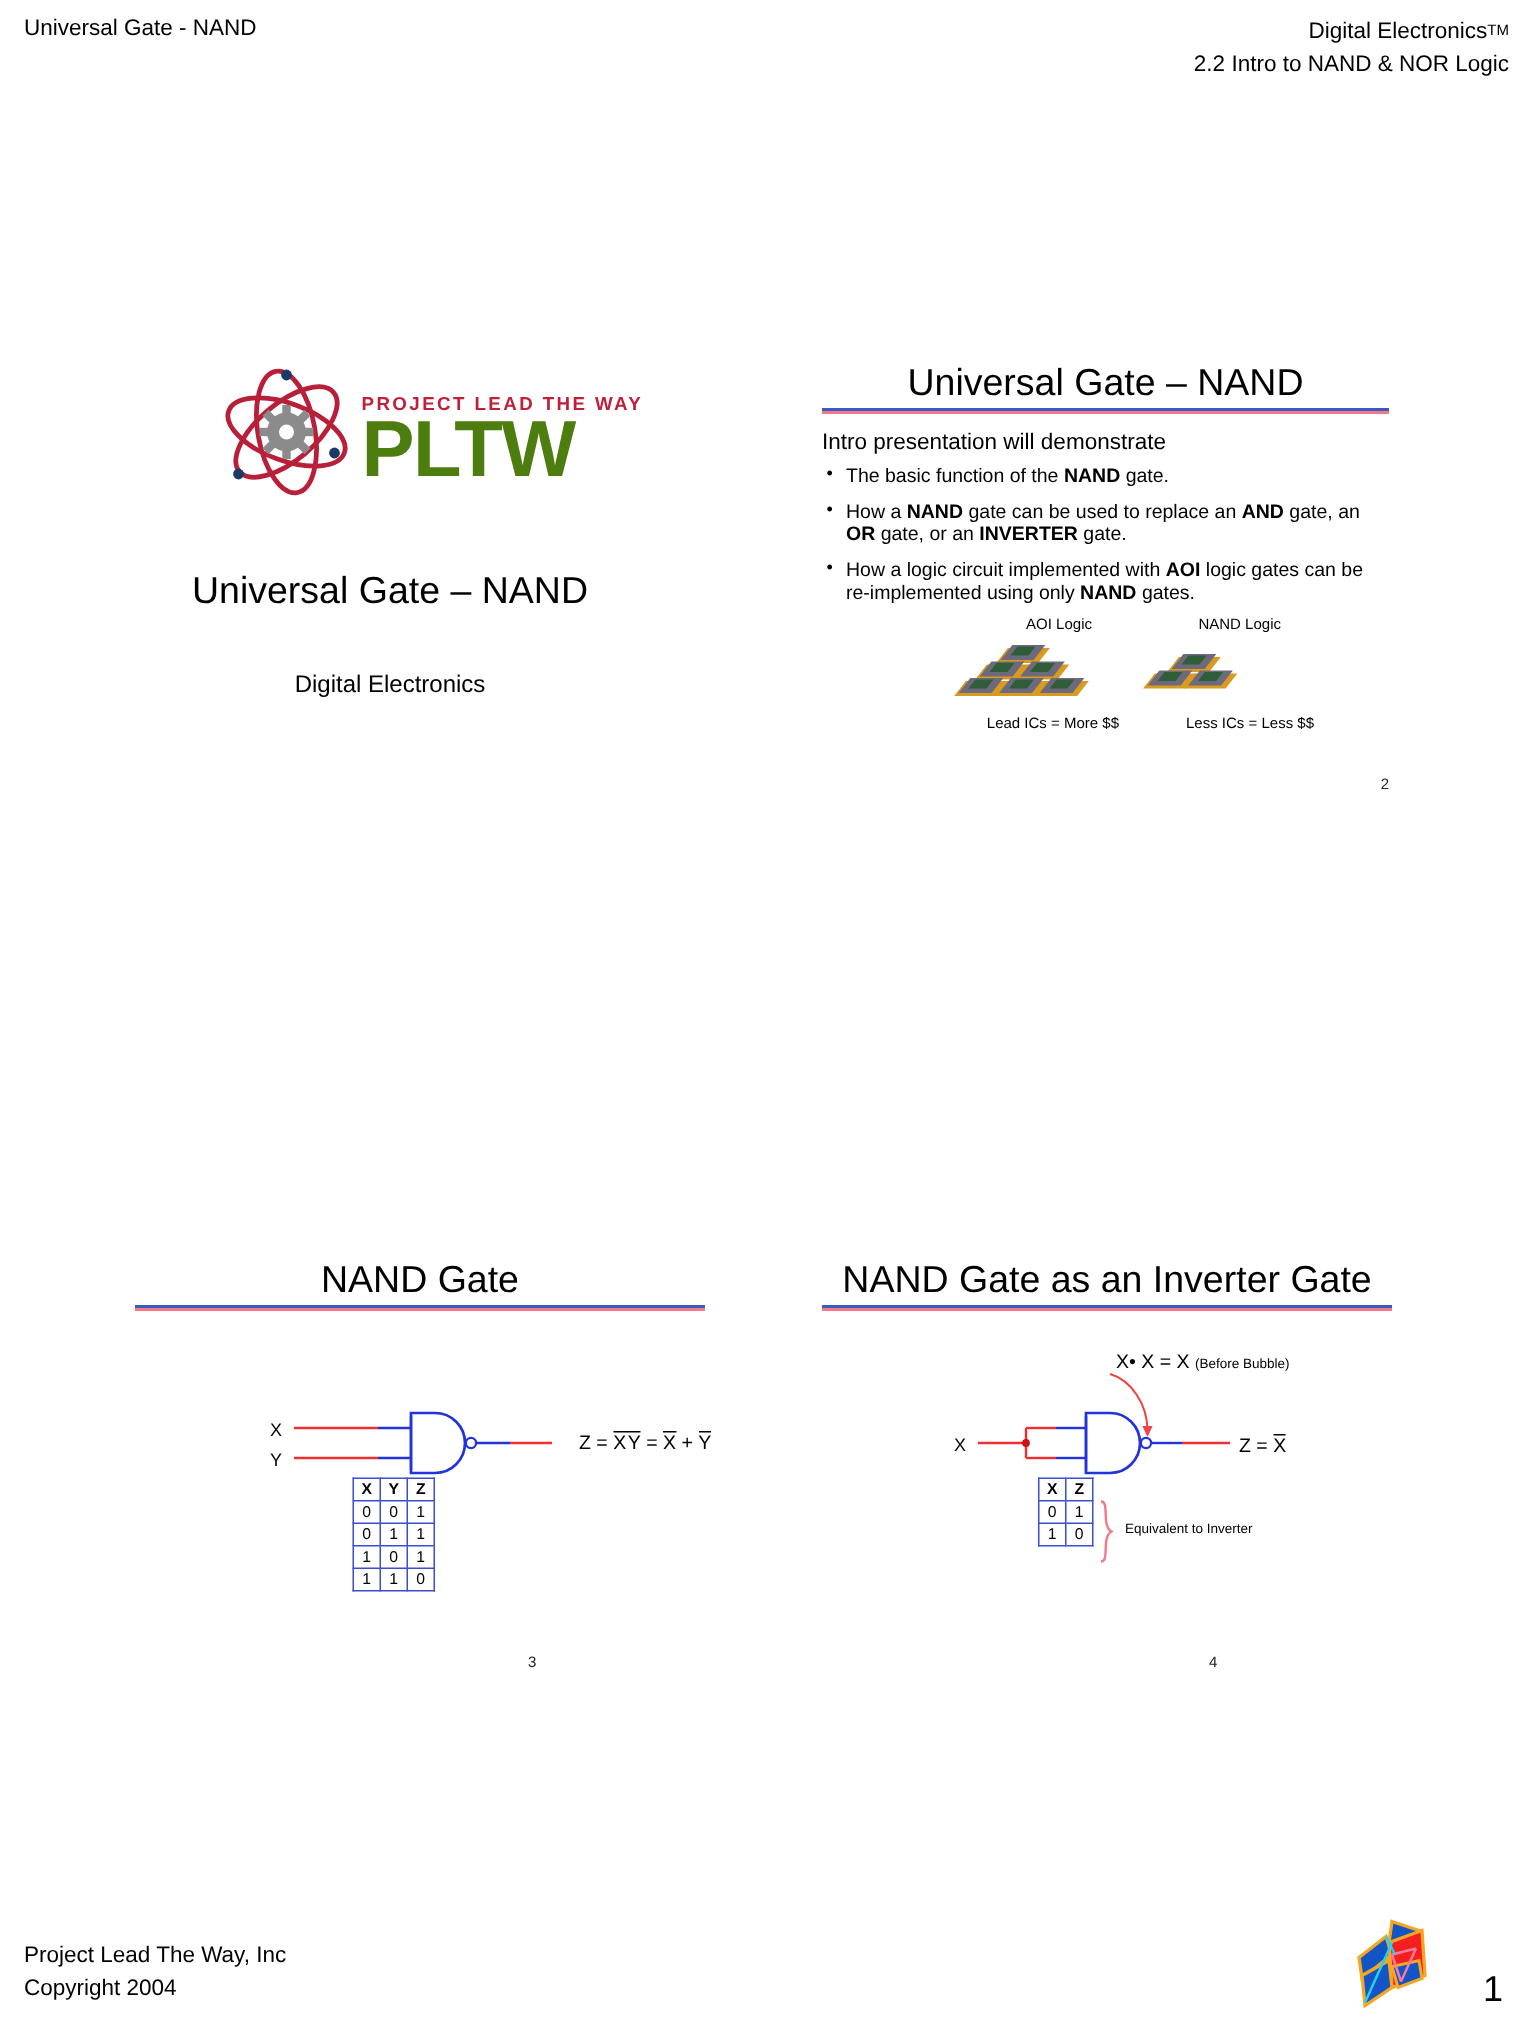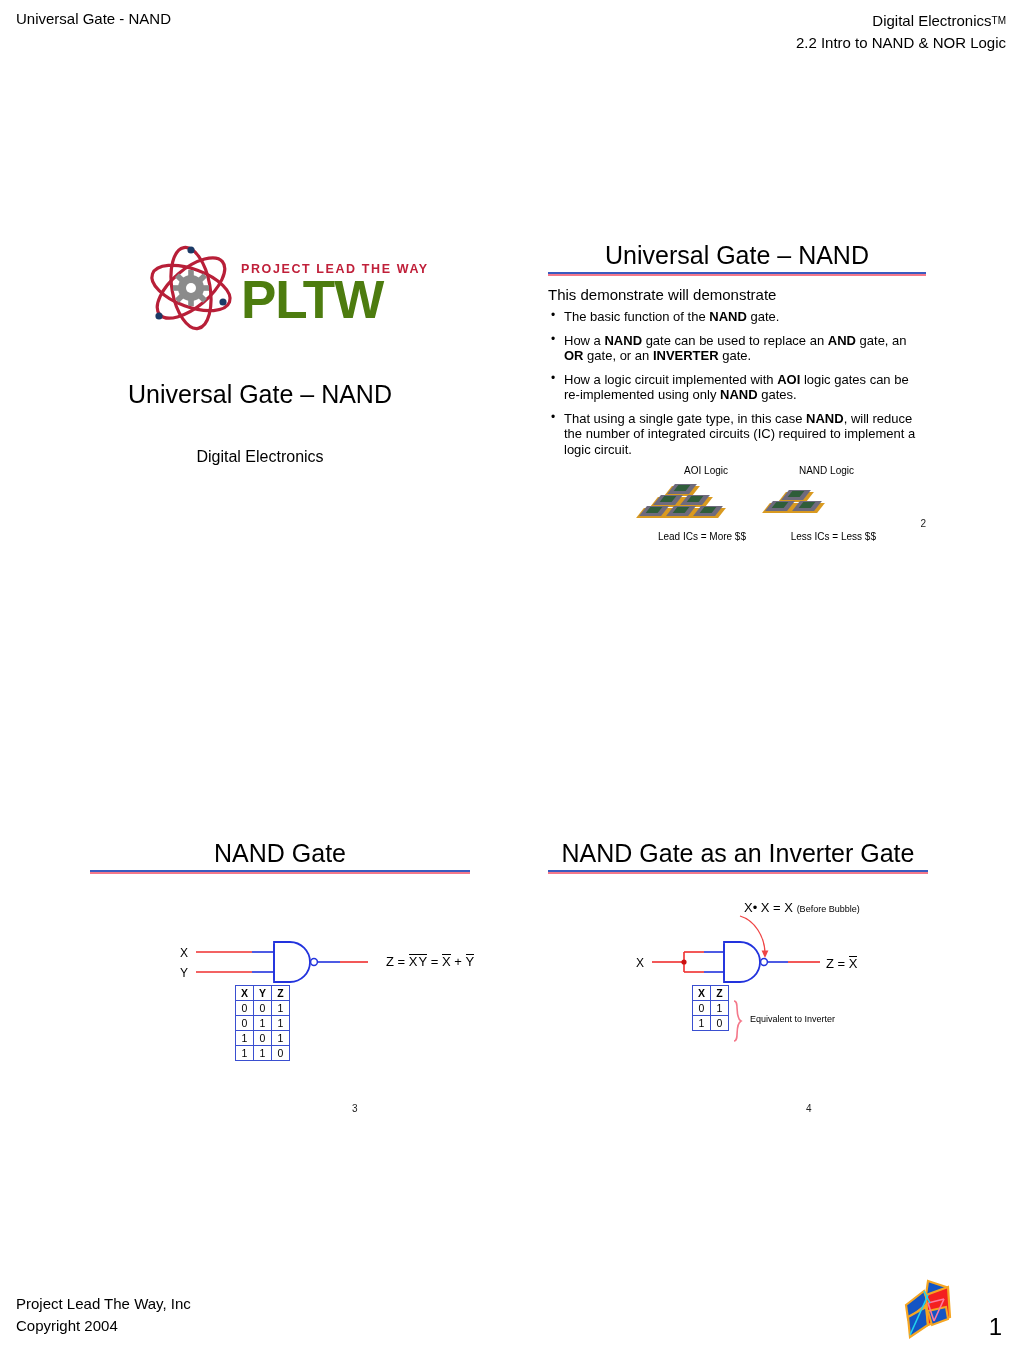--- a/index.html
+++ b/index.html
@@ -293,27 +293,26 @@
   <div class="s1-sub">Digital Electronics</div>
 </div>
 
 <div class="slide" id="slide2">
   <div class="slide-title">Universal Gate – NAND</div>
   <div class="title-rule">
     <div class="ln-blue"></div>
     <div class="ln-red"></div>
   </div>
 
-  <div class="s2-lead">This demonstrate will demonstrate</div>
+  <div class="s2-lead">Intro presentation will demonstrate</div>
 
   <ul class="bullets">
     <li>The basic function of the <b>NAND</b> gate.</li>
     <li>How a <b>NAND</b> gate can be used to replace an <b>AND</b> gate, an <b>OR</b> gate, or an <b>INVERTER</b> gate.</li>
     <li>How a logic circuit implemented with <b>AOI</b> logic gates can be re-implemented using only <b>NAND</b> gates.</li>
-    <li>That using a single gate type, in this case <b>NAND</b>, will reduce the number of integrated circuits (IC) required to implement a logic circuit.</li>
   </ul>
 
   <div class="ic-area">
     <div class="ic-cap" style="left:70px; top:0px; width:110px;">AOI Logic</div>
     <div class="ic-cap" style="left:186px; top:0px; width:120px;">NAND Logic</div>
 
     <div class="ic-pile" style="left:92px; top:18px; width:90px; height:44px;">
       <div class="chip" style="left:28px; top:0px;">
           <span class="pins"></span>
           <span class="body"></span>

